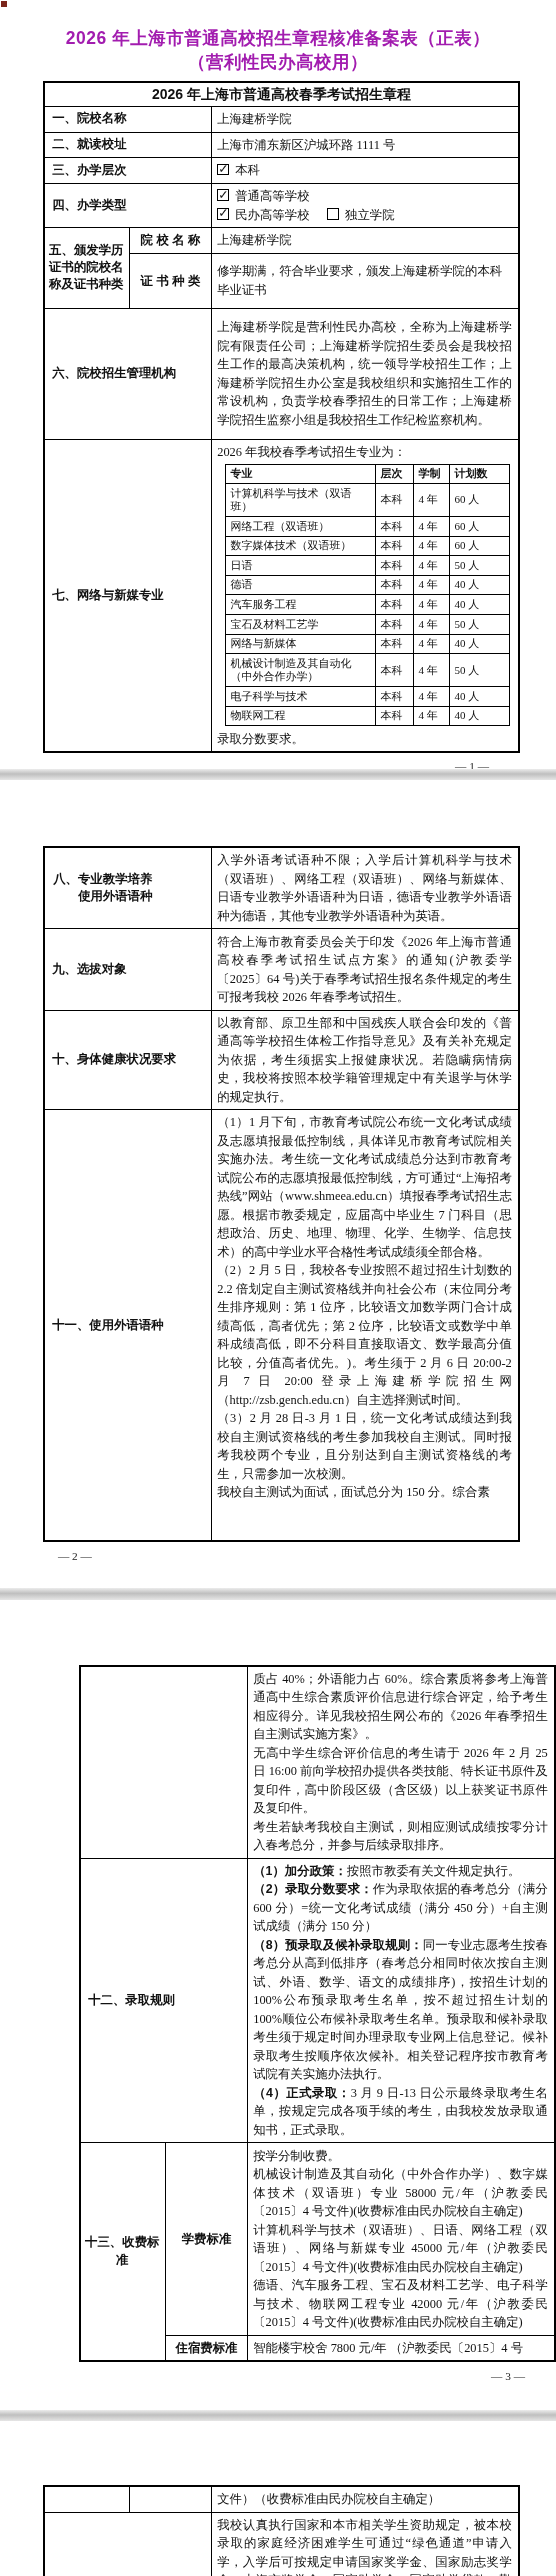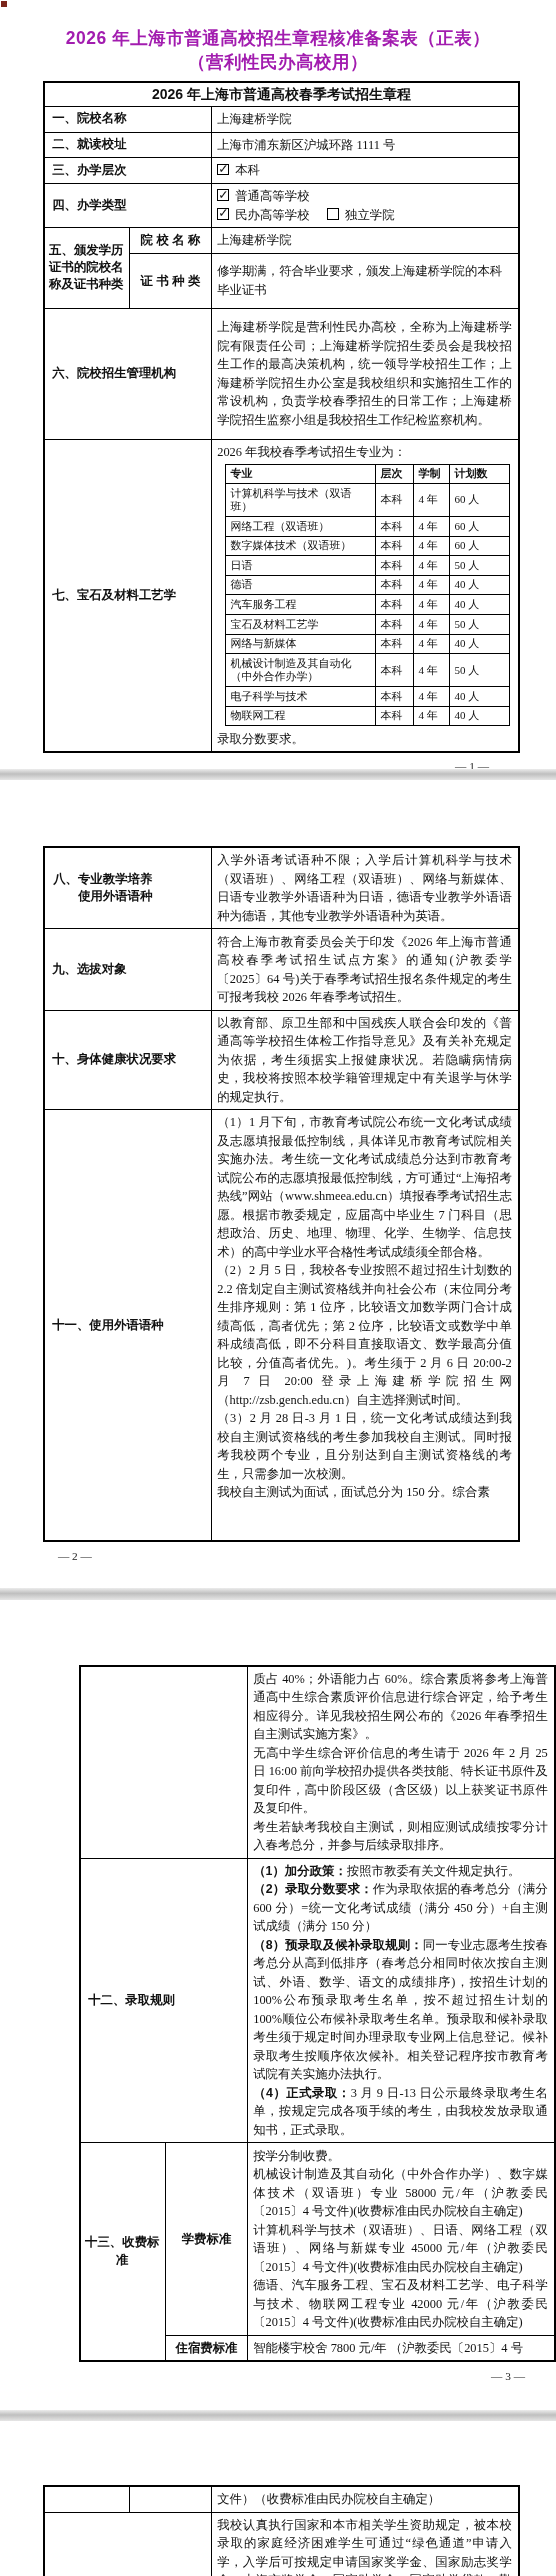--- a/index.html
+++ b/index.html
@@ -86,21 +86,21 @@
       <td class="sublab">证 书 种 类</td>
       <td class="val">修学期满，符合毕业要求，颁发上海建桥学院的本科毕业证书</td>
     </tr>
     <tr style="height:131px;">
       <td class="lab" colspan="2">六、院校招生管理机构</td>
       <td class="val">
             <p>上海建桥学院是营利性民办高校，全称为上海建桥学院有限责任公司；上海建桥学院招生委员会是我校招生工作的最高决策机构，统一领导学校招生工作；上海建桥学院招生办公室是我校组织和实施招生工作的常设机构，负责学校春季招生的日常工作；上海建桥学院招生监察小组是我校招生工作纪检监察机构。</p>
           </td>
     </tr>
     <tr style="height:282px;">
-      <td class="lab" colspan="2">七、宝石及材料工艺学</td>
+      <td class="lab" colspan="2">七、网络与新媒专业</td>
       <td class="val">
         <p>2026 年我校春季考试招生专业为：</p>
         <table class="itable">
           <colgroup>
                 <col style="width:150px">
                 <col style="width:38px">
                 <col style="width:36px">
                 <col style="width:60px">
               </colgroup>
           <tbody>

